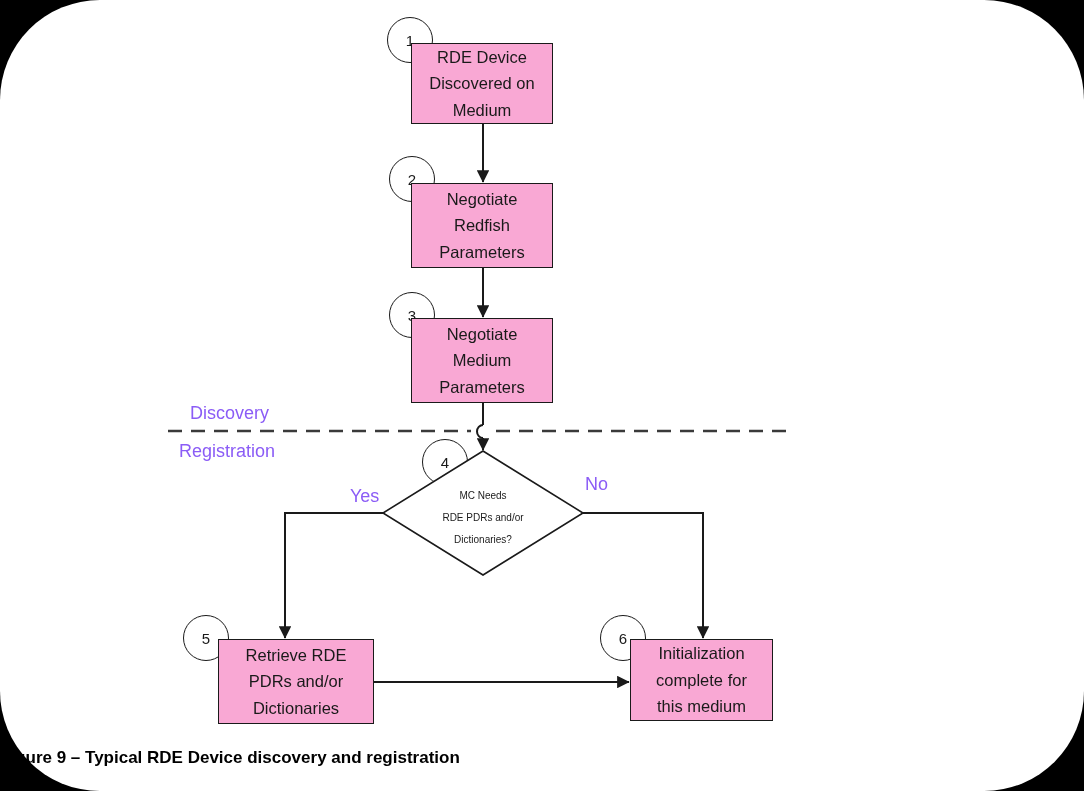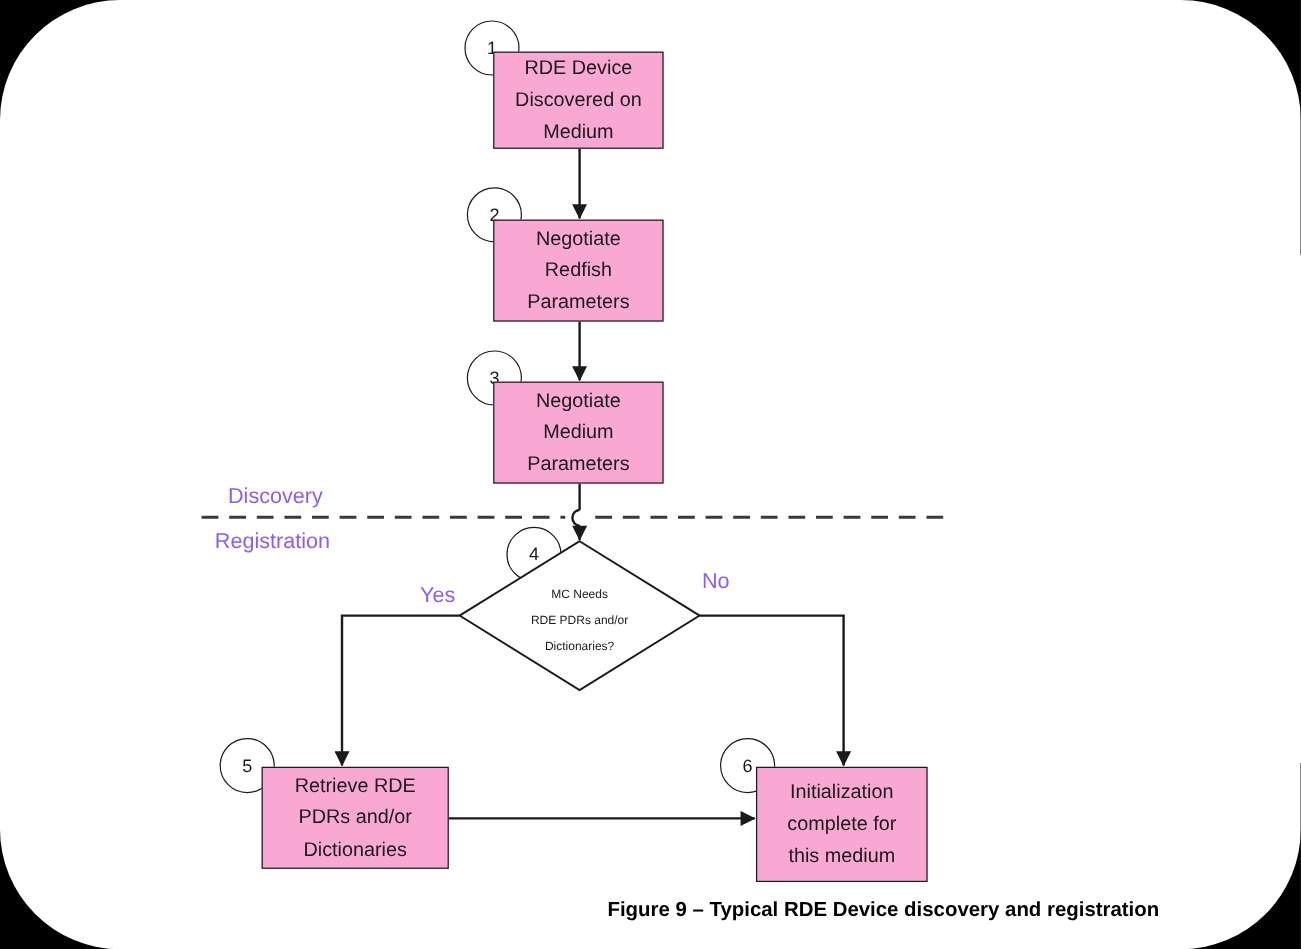--- a/index.html
+++ b/index.html
@@ -64,21 +64,21 @@
     line-height: 22px;
     color: #1a1a1a;
     white-space: pre-line;
     z-index: 4;
   }
   .caption {
     position: absolute;
     left: 0;
     top: 748px;
     width: 966px;
-    text-align: right;
+    text-align: left;
     font-weight: 700;
     font-size: 17px;
     color: #000000;
     z-index: 4;
   }
 </style>
 </head>
 <body>
 
 <div class="stage">
@@ -137,21 +137,21 @@
 Medium</div>
     <div class="node" style="left:411px; top:183px; width:142px; height:85px;">Negotiate
 Redfish
 Parameters</div>
     <div class="node" style="left:411px; top:318px; width:142px; height:85px;">Negotiate
 Medium
 Parameters</div>
     <div class="node" style="left:218px; top:639px; width:156px; height:85px;">Retrieve RDE
 PDRs and/or
 Dictionaries</div>
-    <div class="node" style="left:630px; top:639px; width:143px; height:96px;">Initialization
+    <div class="node" style="left:630px; top:639px; width:143px; height:82px;">Initialization
 complete for
 this medium</div>
 
     <div class="diamond-label">MC Needs
 RDE PDRs and/or
 Dictionaries?</div>
 
     <div class="floating-label" style="left:190px; top:403px;">Discovery</div>
     <div class="floating-label" style="left:179px; top:441px;">Registration</div>
 

